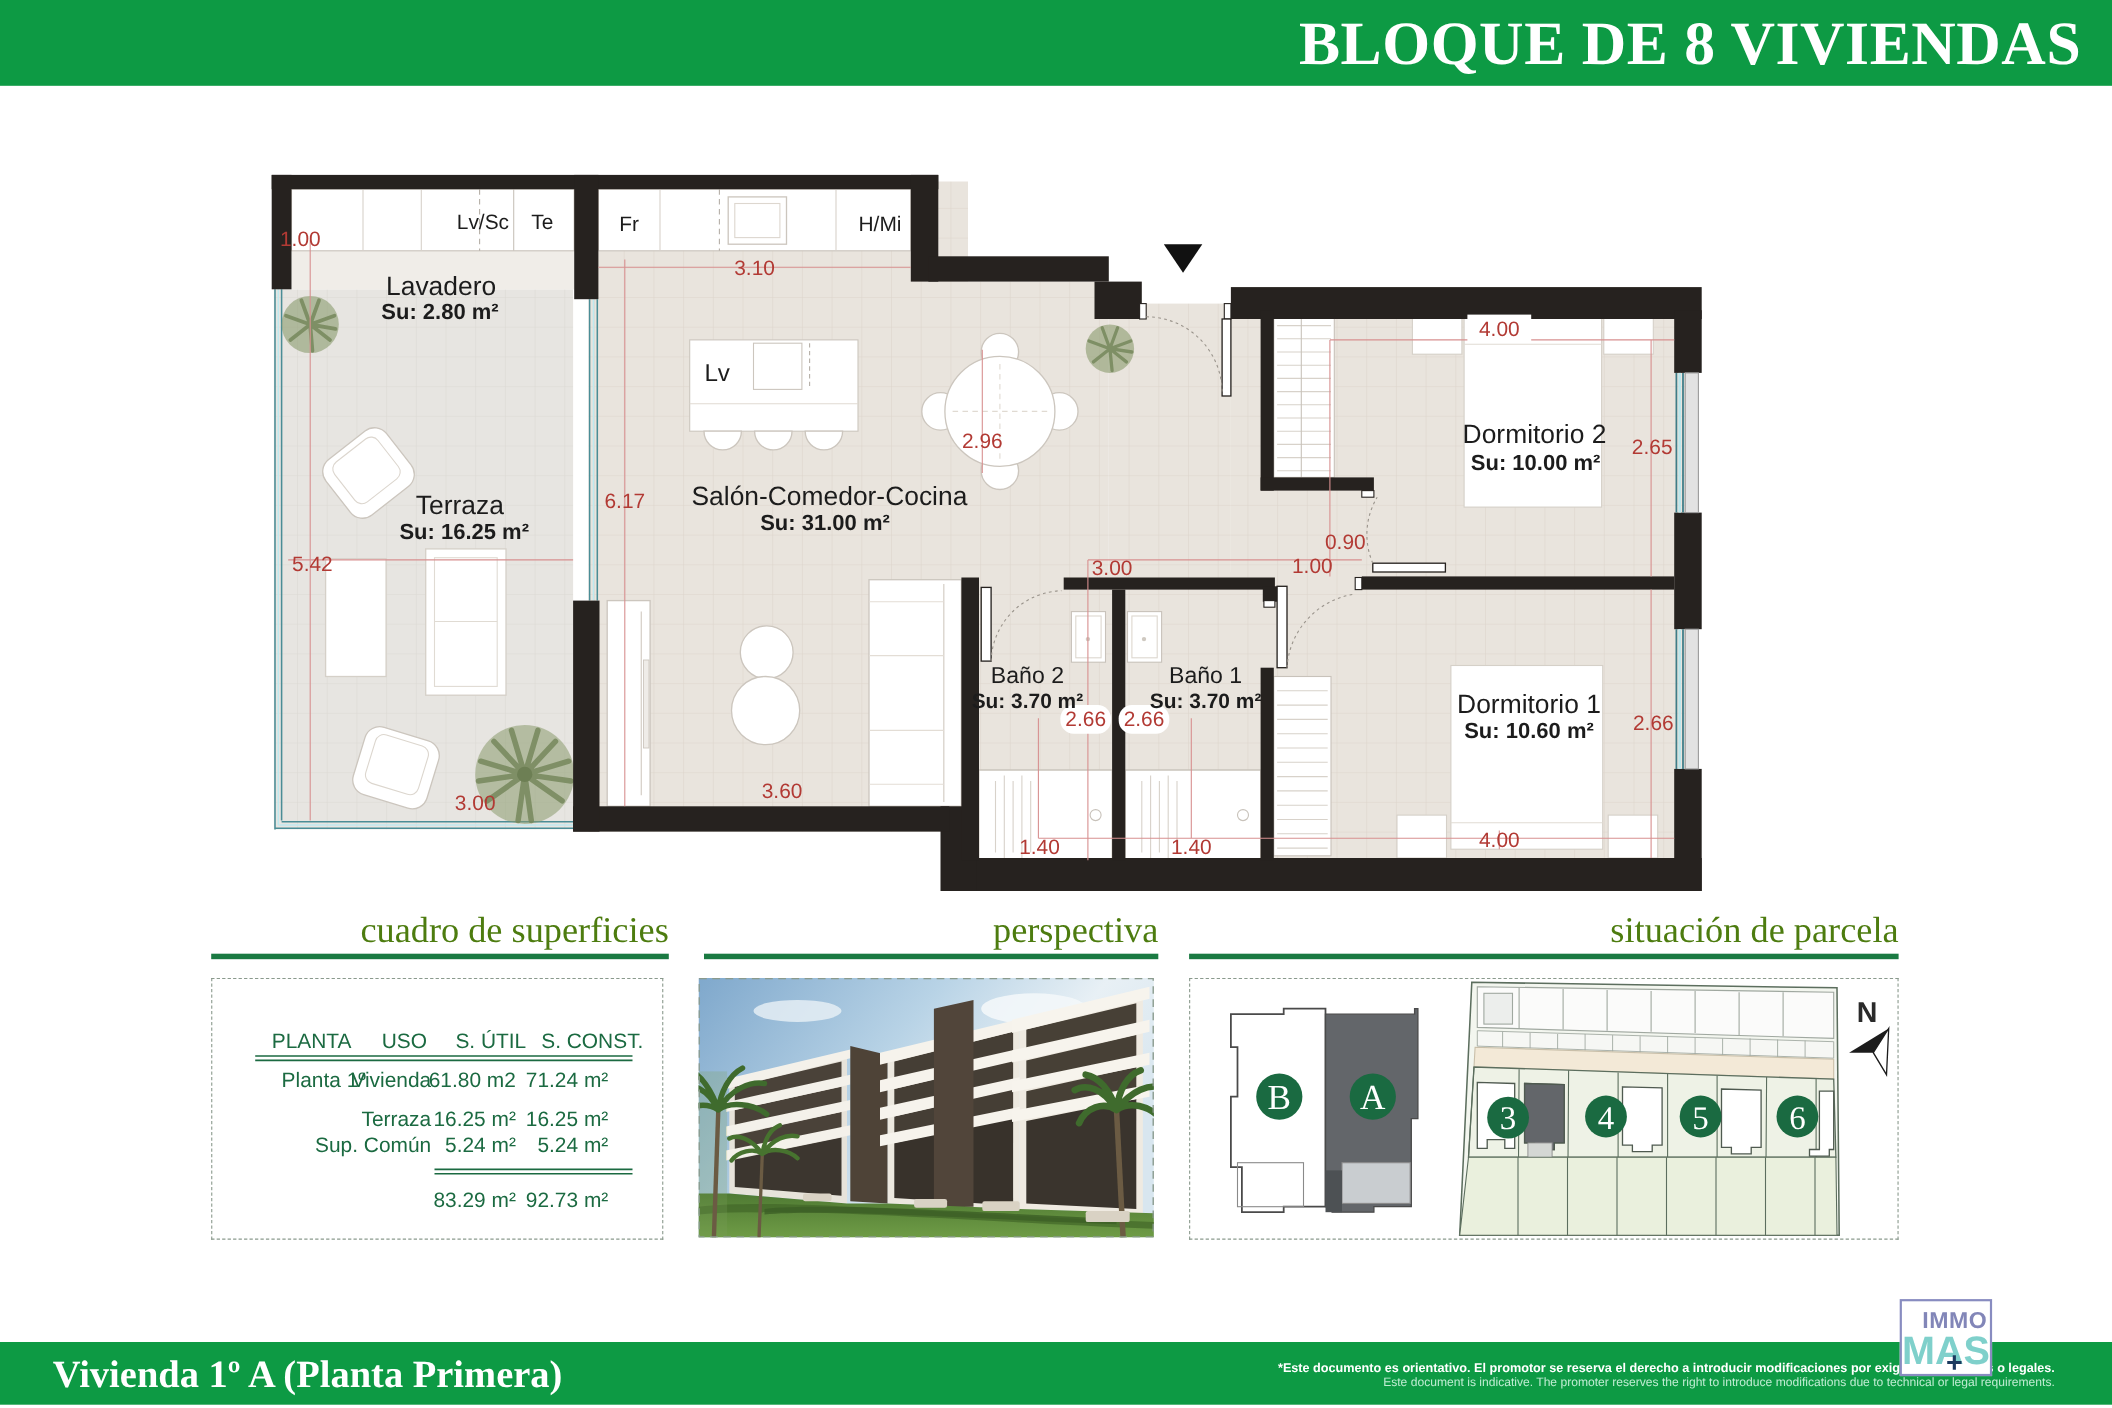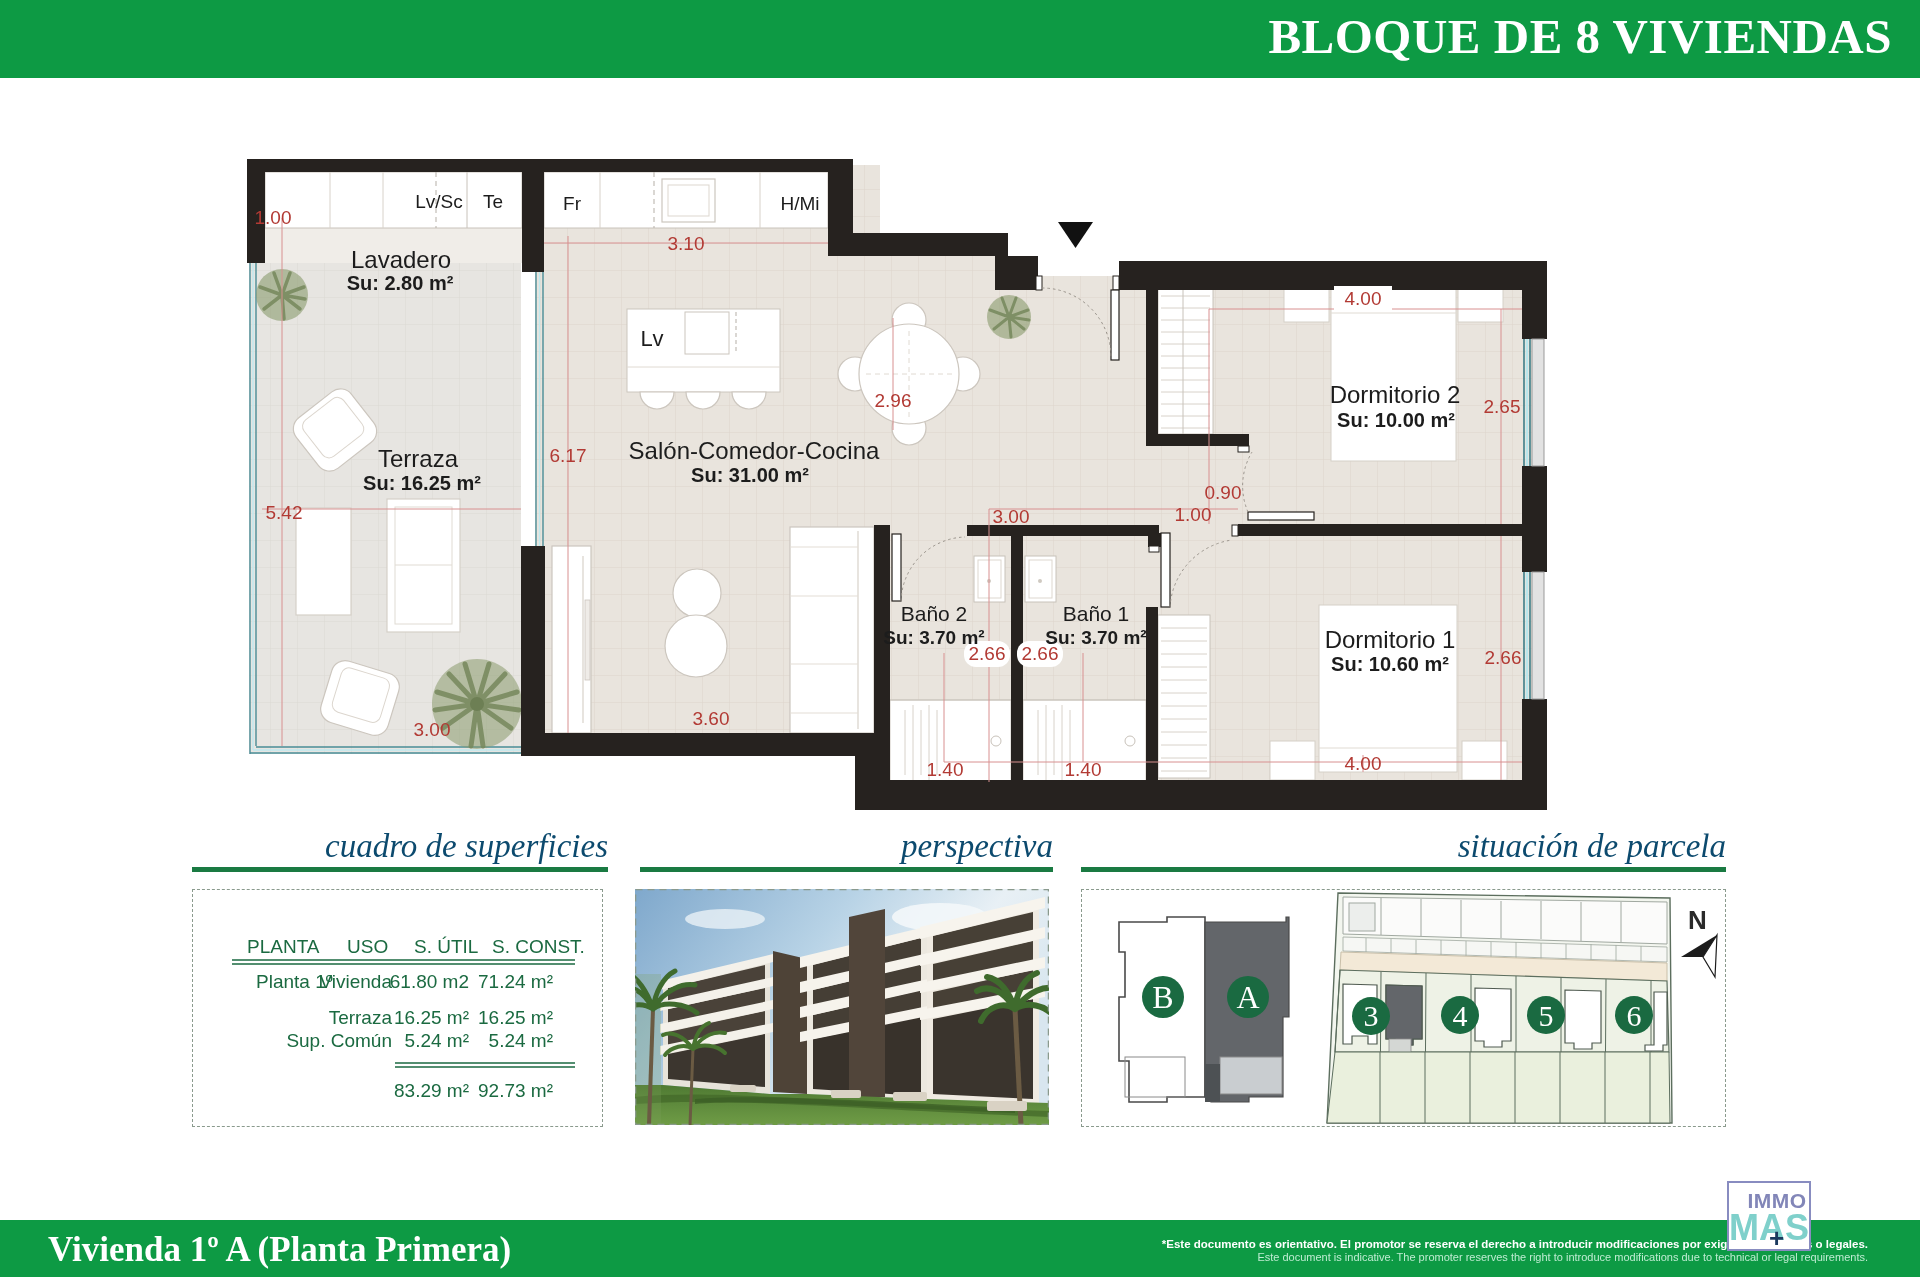--- a/index.html
+++ b/index.html
@@ -1,28 +1,28 @@
 <!DOCTYPE html>
 <html><head>
 <meta charset="utf-8">
 <style>
   html,body{margin:0;padding:0;}
   body{width:1920px;height:1280px;position:relative;background:#ffffff;
        font-family:"Liberation Sans", sans-serif;overflow:hidden;}
   #hdr{position:absolute;left:0;top:0;width:1920px;height:78px;background:#0d9a44;}
   #hdrtitle{position:absolute;right:28px;top:8px;color:#ffffff;
-     font-family:"Liberation Serif", serif;font-weight:bold;font-size:49px;letter-spacing:0.5px;}
+     font-family:"Liberation Serif", serif;font-weight:bold;font-size:56px;letter-spacing:0.5px;}
   #ftr{position:absolute;left:0;top:1220px;width:1920px;height:57px;background:#0d9a44;}
   #ftrtitle{position:absolute;left:48px;top:1230px;color:#ffffff;
      font-family:"Liberation Serif", serif;font-weight:bold;font-size:35px;}
   .disc{position:absolute;right:52px;text-align:right;color:#ffffff;}
   #disc1{top:1238px;font-size:11.5px;font-weight:bold;}
   #disc2{top:1251px;font-size:11px;color:#bfecd2;}
-  .sect-title{position:absolute;color:#0c4a6e;font-family:"Liberation Serif", serif;
-     font-size:33px;text-align:right;font-style:italic;}
+  .sect-title{position:absolute;color:#4d7c0f;font-family:"Liberation Serif", serif;
+     font-size:33px;text-align:right;}
   .rule{position:absolute;height:5px;background:#1a7a42;}
   .dashbox{position:absolute;border:1.5px dashed #8a9a8d;}
 </style>
 </head>
 <body>
 
 <div id="hdr"></div>
 
 <div id="hdrtitle">BLOQUE DE 8 VIVIENDAS</div>
 

